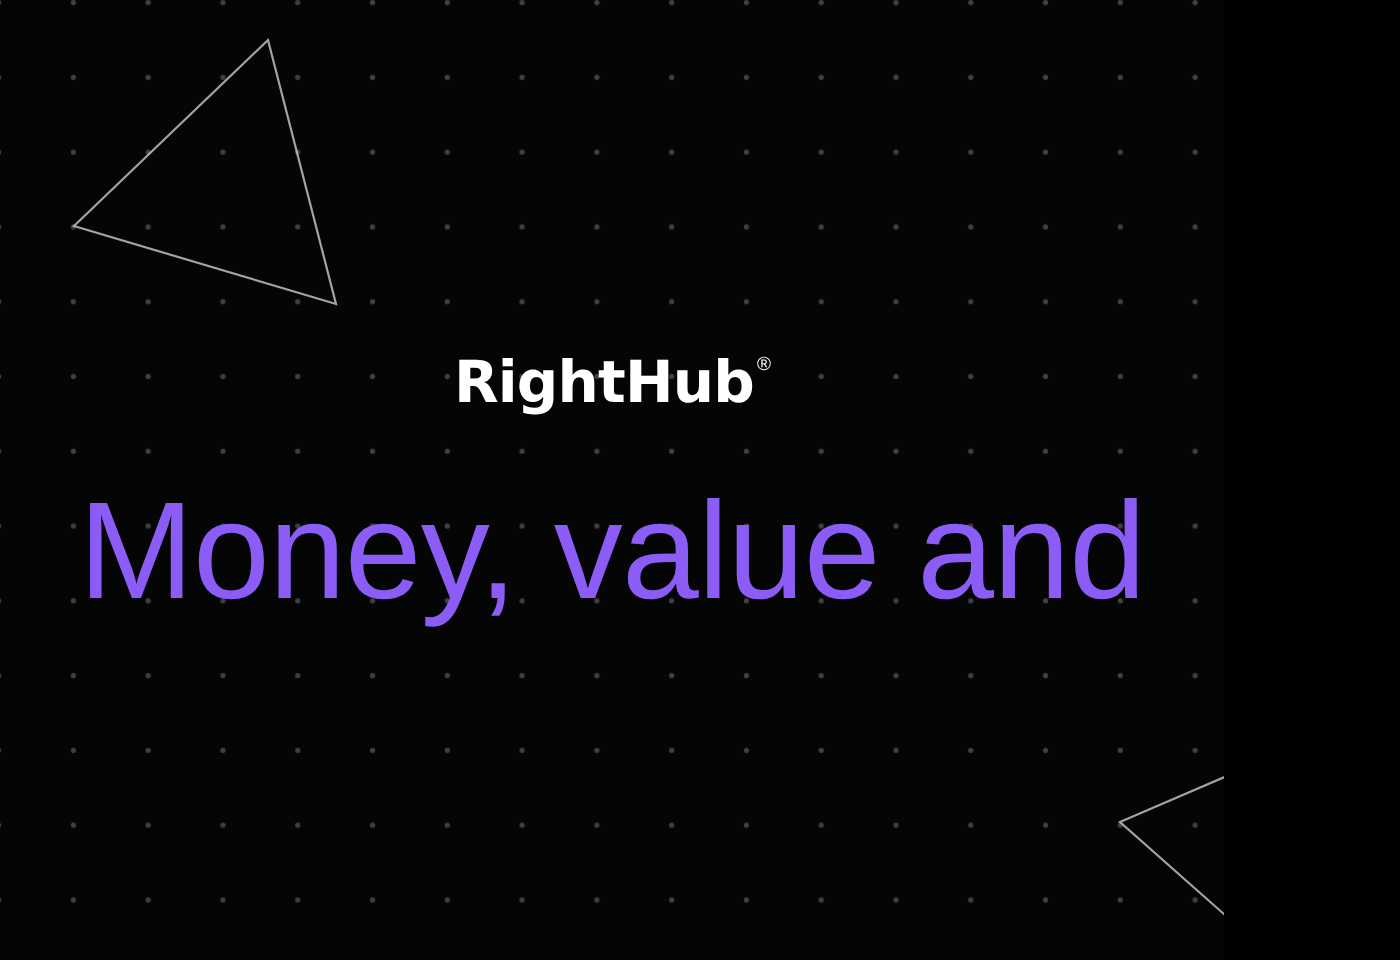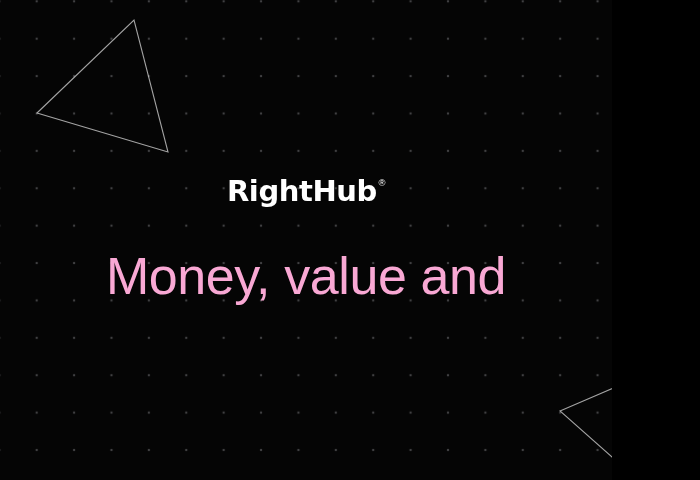--- a/index.html
+++ b/index.html
@@ -74,24 +74,24 @@
   .logo-mark {
     font-size: 9.5px;
     font-weight: 400;
     line-height: 1;
     margin-left: 1.5px;
     margin-top: 1px;
     font-family: "Liberation Sans", sans-serif;
   }
 
   .headline {
-    color: #f9a8d4;
+    color: #8b5cf6;
     font-family: "Liberation Sans", sans-serif;
     font-weight: 300;
-    font-size: 52px;
+    font-size: 69px;
     line-height: 56px;
     letter-spacing: -0.4px;
     margin: 0;
     white-space: nowrap;
   }
   .headline-line { display: block; }
 </style>
 </head>
 <body>
 

